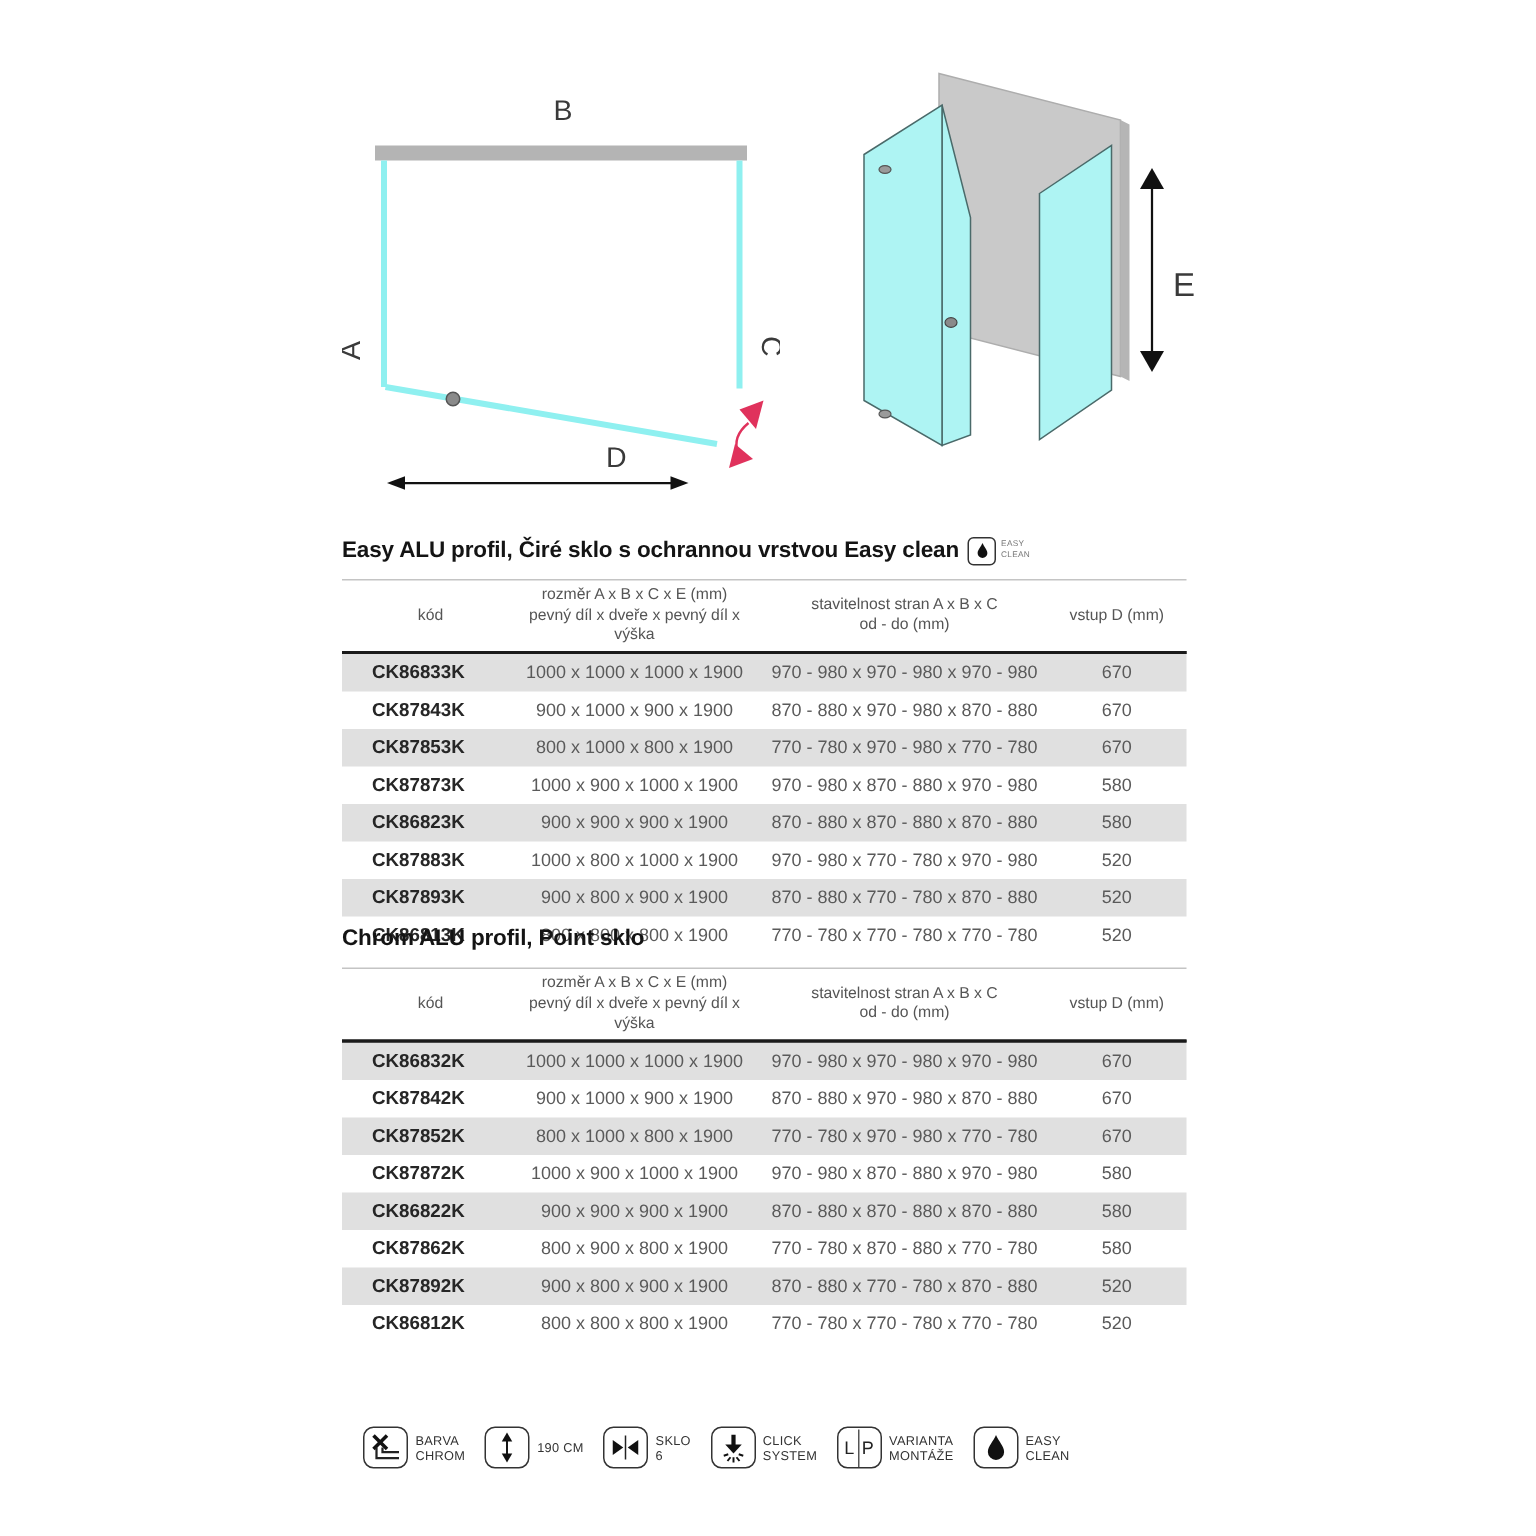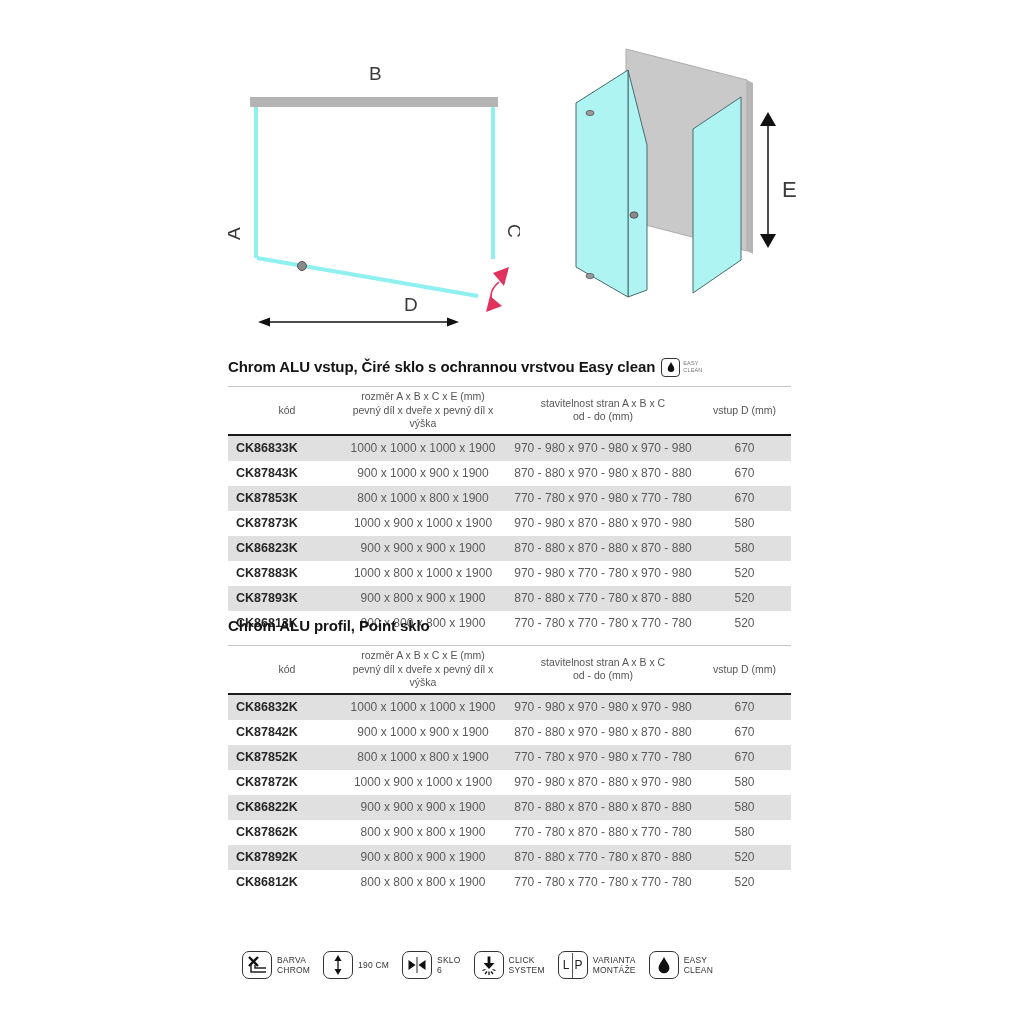--- a/index.html
+++ b/index.html
@@ -22,21 +22,21 @@
           display:flex;align-items:center;justify-content:center;}
   .ec-text{font-size:5.5px;line-height:1.2;color:#777;letter-spacing:0.2px;}
   .ec-text span{display:block;}
 
   table.spec{border-collapse:collapse;table-layout:fixed;width:563px;}
   table.spec th{font-weight:normal;font-size:10.5px;color:#555;line-height:1.3;
                 border-top:1px solid #c4c4c4;border-bottom:2px solid #1a1a1a;
                 padding:3px 0;vertical-align:middle;text-align:center;}
   table.spec th.h-code{text-align:center;padding-left:8px;}
   table.spec td{font-size:12px;color:#5a5a5a;text-align:center;height:25px;padding:0;}
-  table.spec td:first-child{text-align:left;padding-left:8px;font-weight:bold;
+  table.spec td:first-child{text-align:left;padding-left:20px;font-weight:bold;
                             color:#262626;font-size:12.5px;}
   table.spec tbody tr:nth-child(odd){background:#e0e0e0;}
 
   
   .footer{position:absolute;left:242px;top:951px;display:flex;gap:13px;align-items:flex-end;}
   .f-item{display:flex;align-items:center;gap:5px;}
   .f-box{width:30px;height:28px;border:1.5px solid #333;border-radius:7px;box-sizing:border-box;
          display:flex;align-items:center;justify-content:center;gap:0;}
   .f-label{font-size:8.5px;color:#333;line-height:1.2;letter-spacing:0.2px;}
   .f-label span{display:block;}
@@ -82,21 +82,21 @@
     <g>
       <line x1="212" y1="88" x2="212" y2="200" stroke="#111" stroke-width="1.5"></line>
       <polygon points="212,76 204,90 220,90" fill="#111"></polygon>
       <polygon points="212,212 204,198 220,198" fill="#111"></polygon>
     </g>
     <text x="226" y="161" font-size="22" fill="#3a3a3a">E</text>
   </svg>
 
   <div class="section section-1">
     <div class="title-row">
-      <h2 class="sec-title">Chrom ALU vstup, Čiré sklo s ochrannou vrstvou Easy clean</h2>
+      <h2 class="sec-title">Easy ALU profil, Čiré sklo s ochrannou vrstvou Easy clean</h2>
       <span class="ec-badge">
         <span class="ec-box">
           <svg width="12" height="12" viewBox="0 0 22 24">
             <path d="M11 2 C 9 7, 4.5 11, 4.5 15.5 A 6.5 6.5 0 0 0 17.5 15.5 C 17.5 11, 13 7, 11 2 Z" fill="#111"></path>
           </svg>
         </span>
         <span class="ec-text">
           <span>EASY</span>
           <span>CLEAN</span>
         </span>

